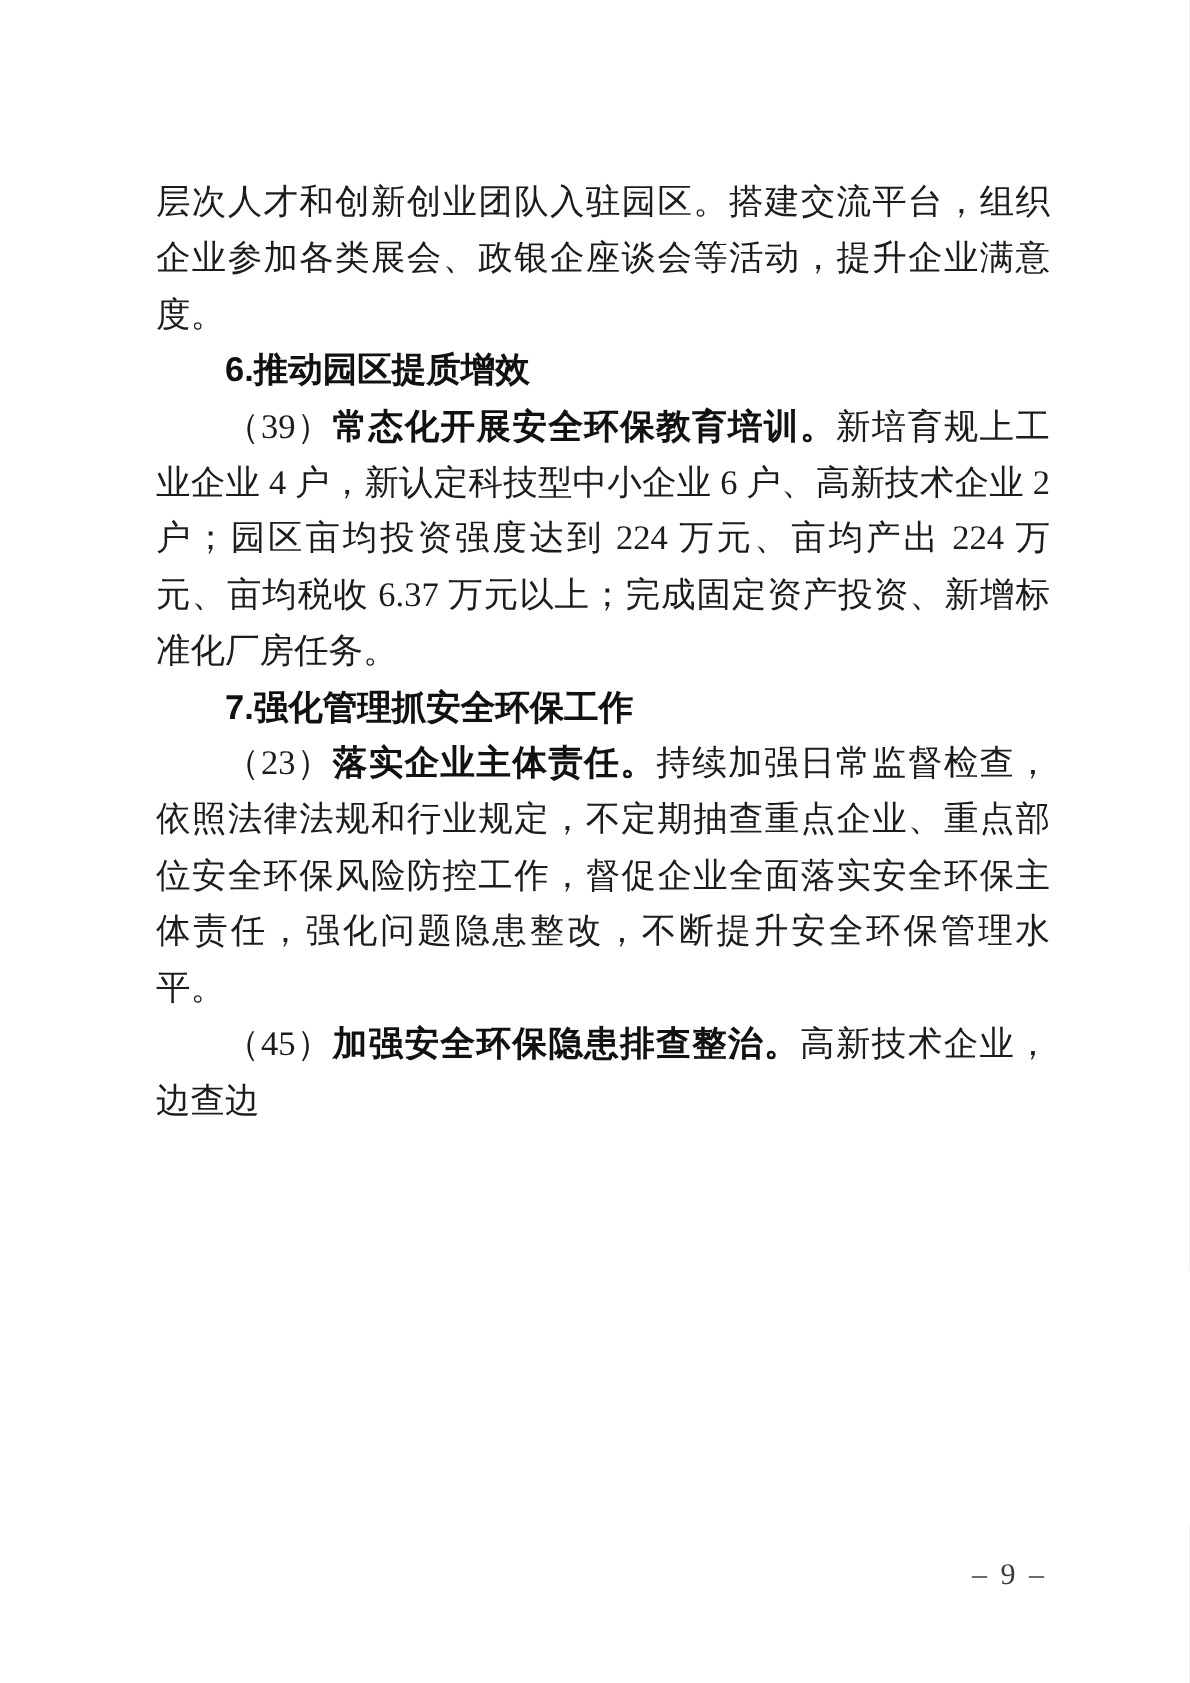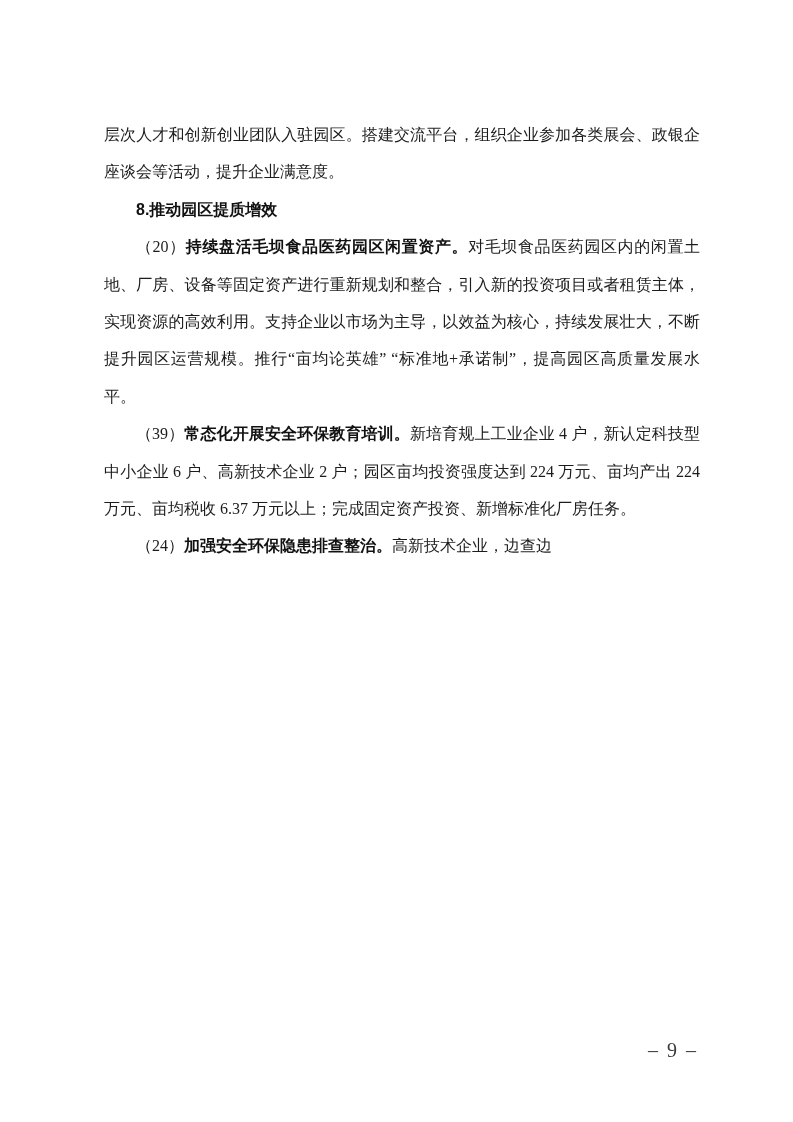--- a/index.html
+++ b/index.html
@@ -19,21 +19,21 @@
     top: 116px;
     width: 596px;
     font-size: 21px;
     line-height: 37.4px;
     color: #1c1c1c;
     text-align: justify;
   }
   .content p, .content h3 {
     margin: 0;
     padding: 0;
-    font-size: 16px;
+    font-size: 23px;
     line-height: 37.4px;
   }
   p.body-para { text-indent: 2em; }
   p.continuation { text-indent: 0; }
   h3.section-heading {
     text-indent: 2em;
     font-weight: bold;
     font-family: "Liberation Sans", sans-serif;
     color: #111111;
   }
@@ -62,27 +62,28 @@
   }
 </style>
 </head>
 <body>
 
 <div class="page">
   <div class="content">
 
     <p class="continuation">层次人才和创新创业团队入驻园区。搭建交流平台，组织企业参加各类展会、政银企座谈会等活动，提升企业满意度。</p>
 
-    <h3 class="section-heading">8.推动园区提质增效</h3>
+    <h3 class="section-heading">6.推动园区提质增效</h3>
 
-    <p class="body-para"><span class="item-num">（20）</span><span class="item-lead">持续盘活毛坝食品医药园区闲置资产。</span><span class="item-body">对毛坝食品医药园区内的闲置土地、厂房、设备等固定资产进行重新规划和整合，引入新的投资项目或者租赁主体，实现资源的高效利用。支持企业以市场为主导，以效益为核心，持续发展壮大，不断提升园区运营规模。推行“亩均论英雄” “标准地+承诺制”，提高园区高质量发展水平。</span></p>
 
     <p class="body-para"><span class="item-num">（39）</span><span class="item-lead">常态化开展安全环保教育培训。</span><span class="item-body">新培育规上工业企业 4 户，新认定科技型中小企业 6 户、高新技术企业 2 户；园区亩均投资强度达到 224 万元、亩均产出 224 万元、亩均税收 6.37 万元以上；完成固定资产投资、新增标准化厂房任务。</span></p>
 
+    <h3 class="section-heading">7.强化管理抓安全环保工作</h3>
 
 
+    <p class="body-para"><span class="item-num">（23）</span><span class="item-lead">落实企业主体责任。</span><span class="item-body">持续加强日常监督检查，依照法律法规和行业规定，不定期抽查重点企业、重点部位安全环保风险防控工作，督促企业全面落实安全环保主体责任，强化问题隐患整改，不断提升安全环保管理水平。</span></p>
 
-    <p class="body-para"><span class="item-num">（24）</span><span class="item-lead">加强安全环保隐患排查整治。</span><span class="item-body">高新技术企业，边查边</span></p>
+    <p class="body-para"><span class="item-num">（45）</span><span class="item-lead">加强安全环保隐患排查整治。</span><span class="item-body">高新技术企业，边查边</span></p>
 
   </div>
 
   <div class="page-number">– 9 –</div>
 </div>
 
 </body></html>

